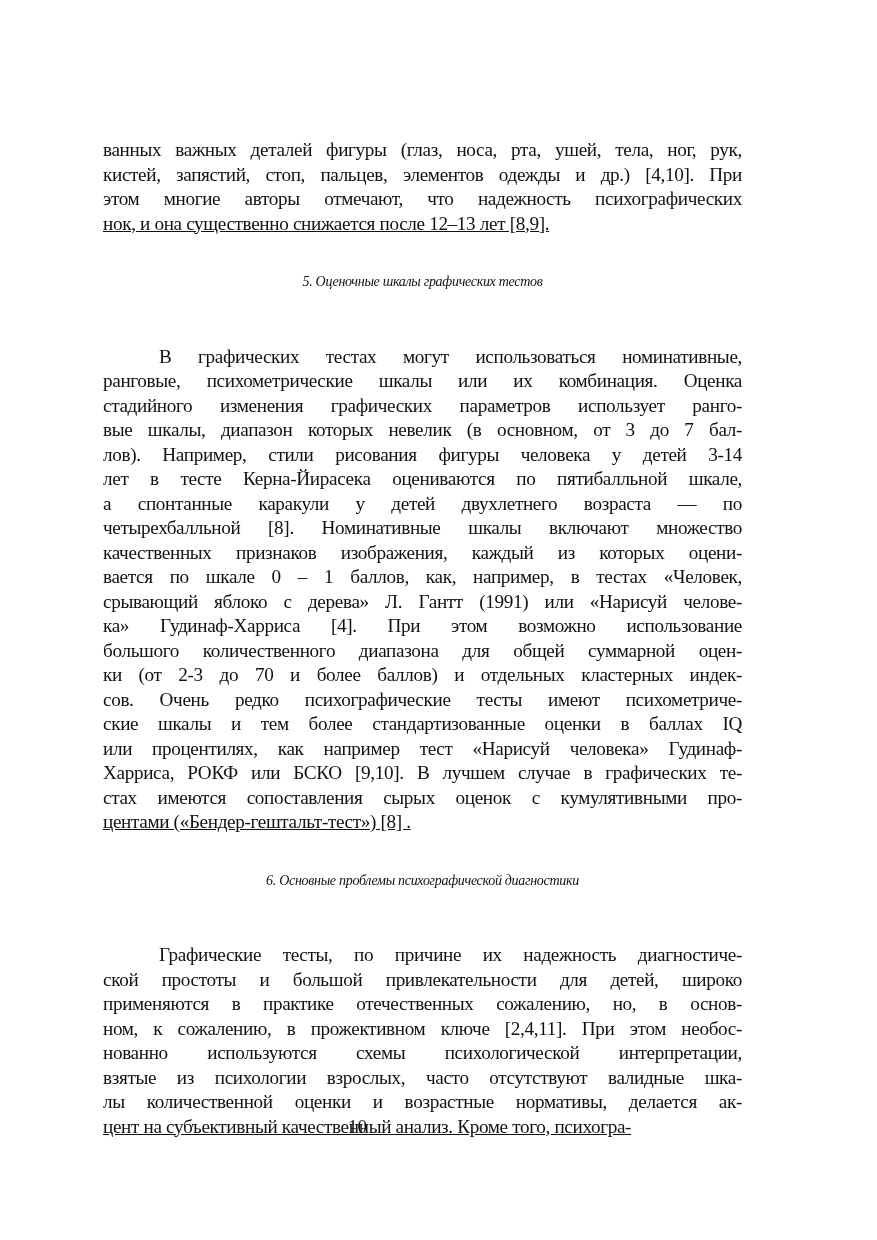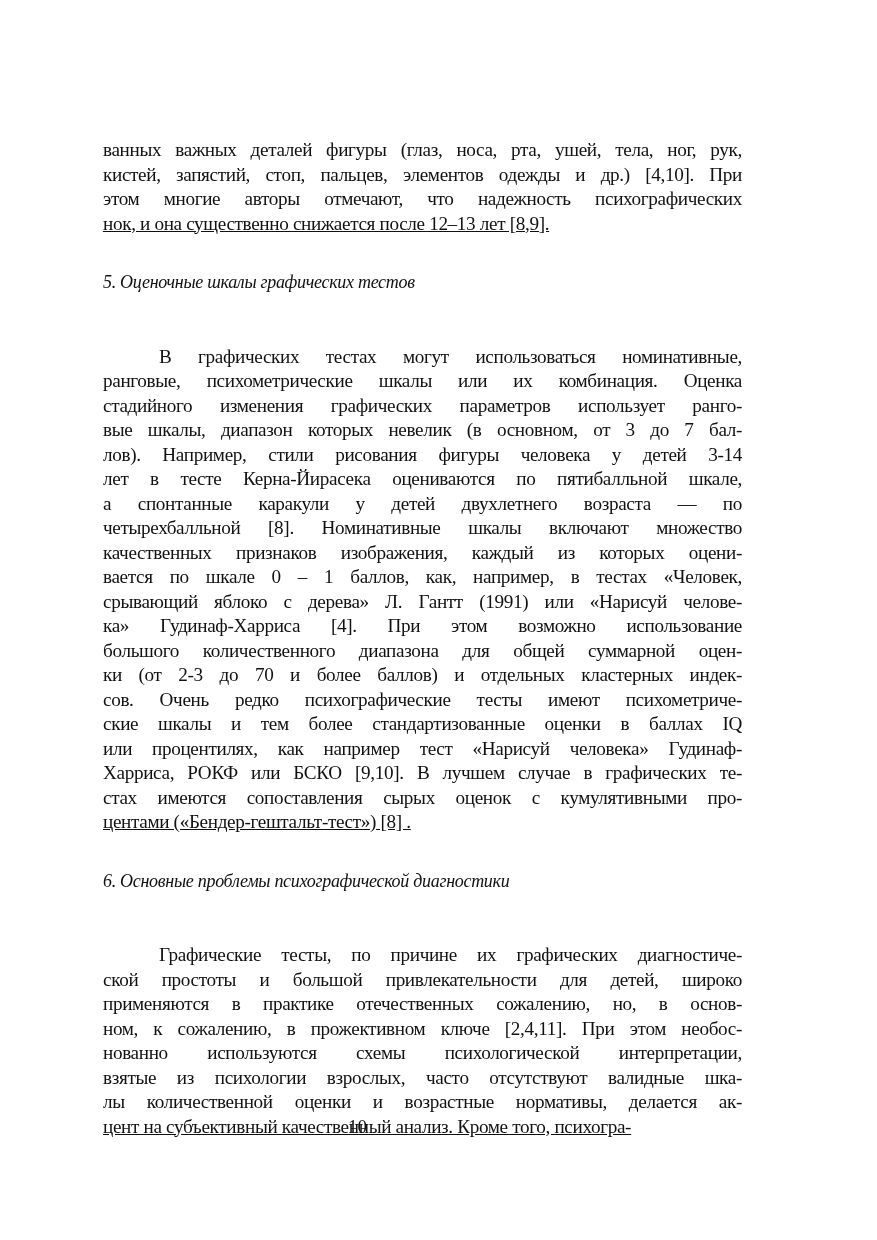--- a/index.html
+++ b/index.html
@@ -10,21 +10,21 @@
     .page { position: absolute; left: 103px; top: 138px; width: 639px; }
     .line {
       height: 24.5px; line-height: 24.5px; font-size: 19.2px;
       text-align: justify; text-align-last: justify;
       white-space: nowrap; overflow: visible;
       letter-spacing: -0.35px;
     }
     .line.last { text-align-last: left; text-decoration: underline; }
     .line.indent { text-indent: 56px; margin-top: 40px; }
     .heading {
-      font-style: italic; font-size: 18px;
+      font-style: italic; text-align: center; font-size: 14px;
       height: 24.5px; line-height: 24.5px; letter-spacing: -0.3px;
     }
     .gap-before-h { height: 34px; }
     .gap-after-h { height: 10px; }
     .page-number {
       position: absolute; left: 0; width: 715px; top: 1116px;
       text-align: center; font-size: 19px; font-family: "Liberation Serif", serif;
     }
   </style>
 </head>
@@ -61,21 +61,21 @@
       <div class="line">или процентилях, как например тест «Нарисуй человека» Гудинаф-</div>
       <div class="line">Харриса, РОКФ или БСКО [9,10]. В лучшем случае в графических те-</div>
       <div class="line">стах имеются сопоставления сырых оценок с кумулятивными про-</div>
       <div class="line last">центами («Бендер-гештальт-тест») [8] .</div>
     </div>
 
   <div class="gap-before-h"></div>
   <div class="heading">6. Основные проблемы психографической диагностики</div>
   <div class="gap-after-h"></div>
   <div id="s6">
-      <div class="line indent">Графические тесты, по причине их графических диагностиче-</div>
+      <div class="line indent">Графические тесты, по причине их надежность диагностиче-</div>
       <div class="line">ской простоты и большой привлекательности для детей, широко</div>
       <div class="line">применяются в практике отечественных сожалению, но, в основ-</div>
       <div class="line">ном, к сожалению, в прожективном ключе [2,4,11]. При этом необос-</div>
       <div class="line">нованно используются схемы психологической интерпретации,</div>
       <div class="line">взятые из психологии взрослых, часто отсутствуют валидные шка-</div>
       <div class="line">лы количественной оценки и возрастные нормативы, делается ак-</div>
       <div class="line last">цент на субъективный качественный анализ. Кроме того, психогра-</div>
     </div>
 </div>
 

